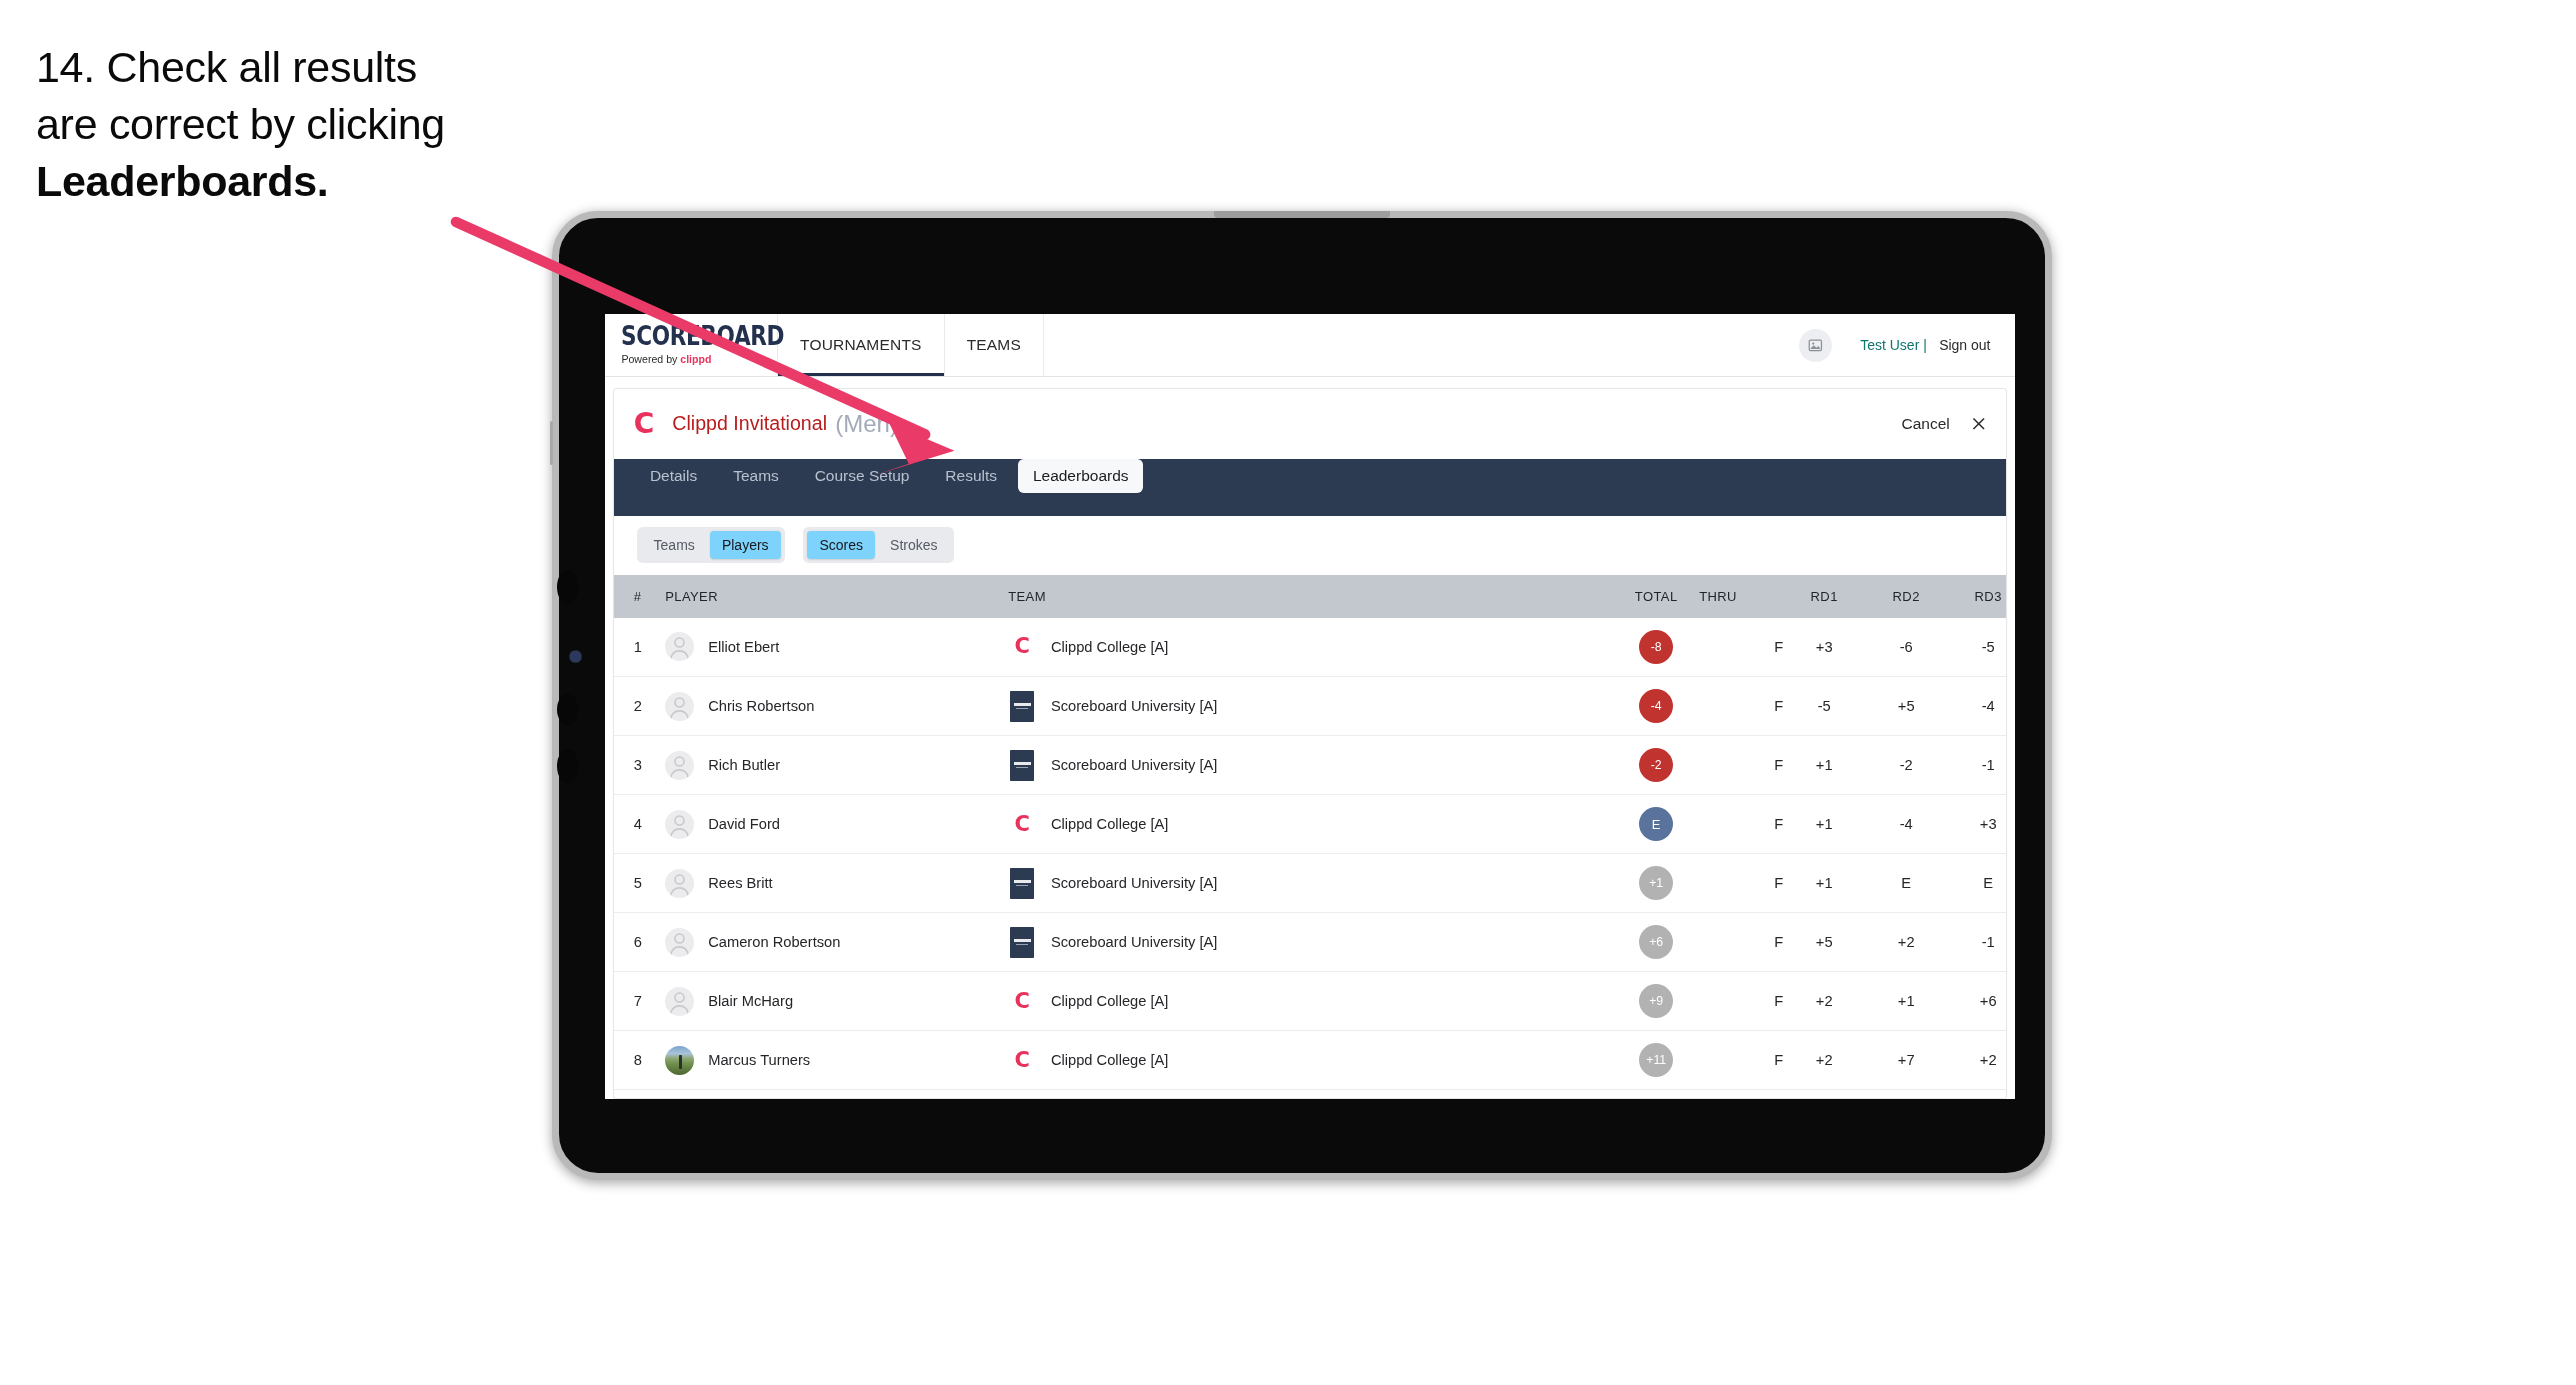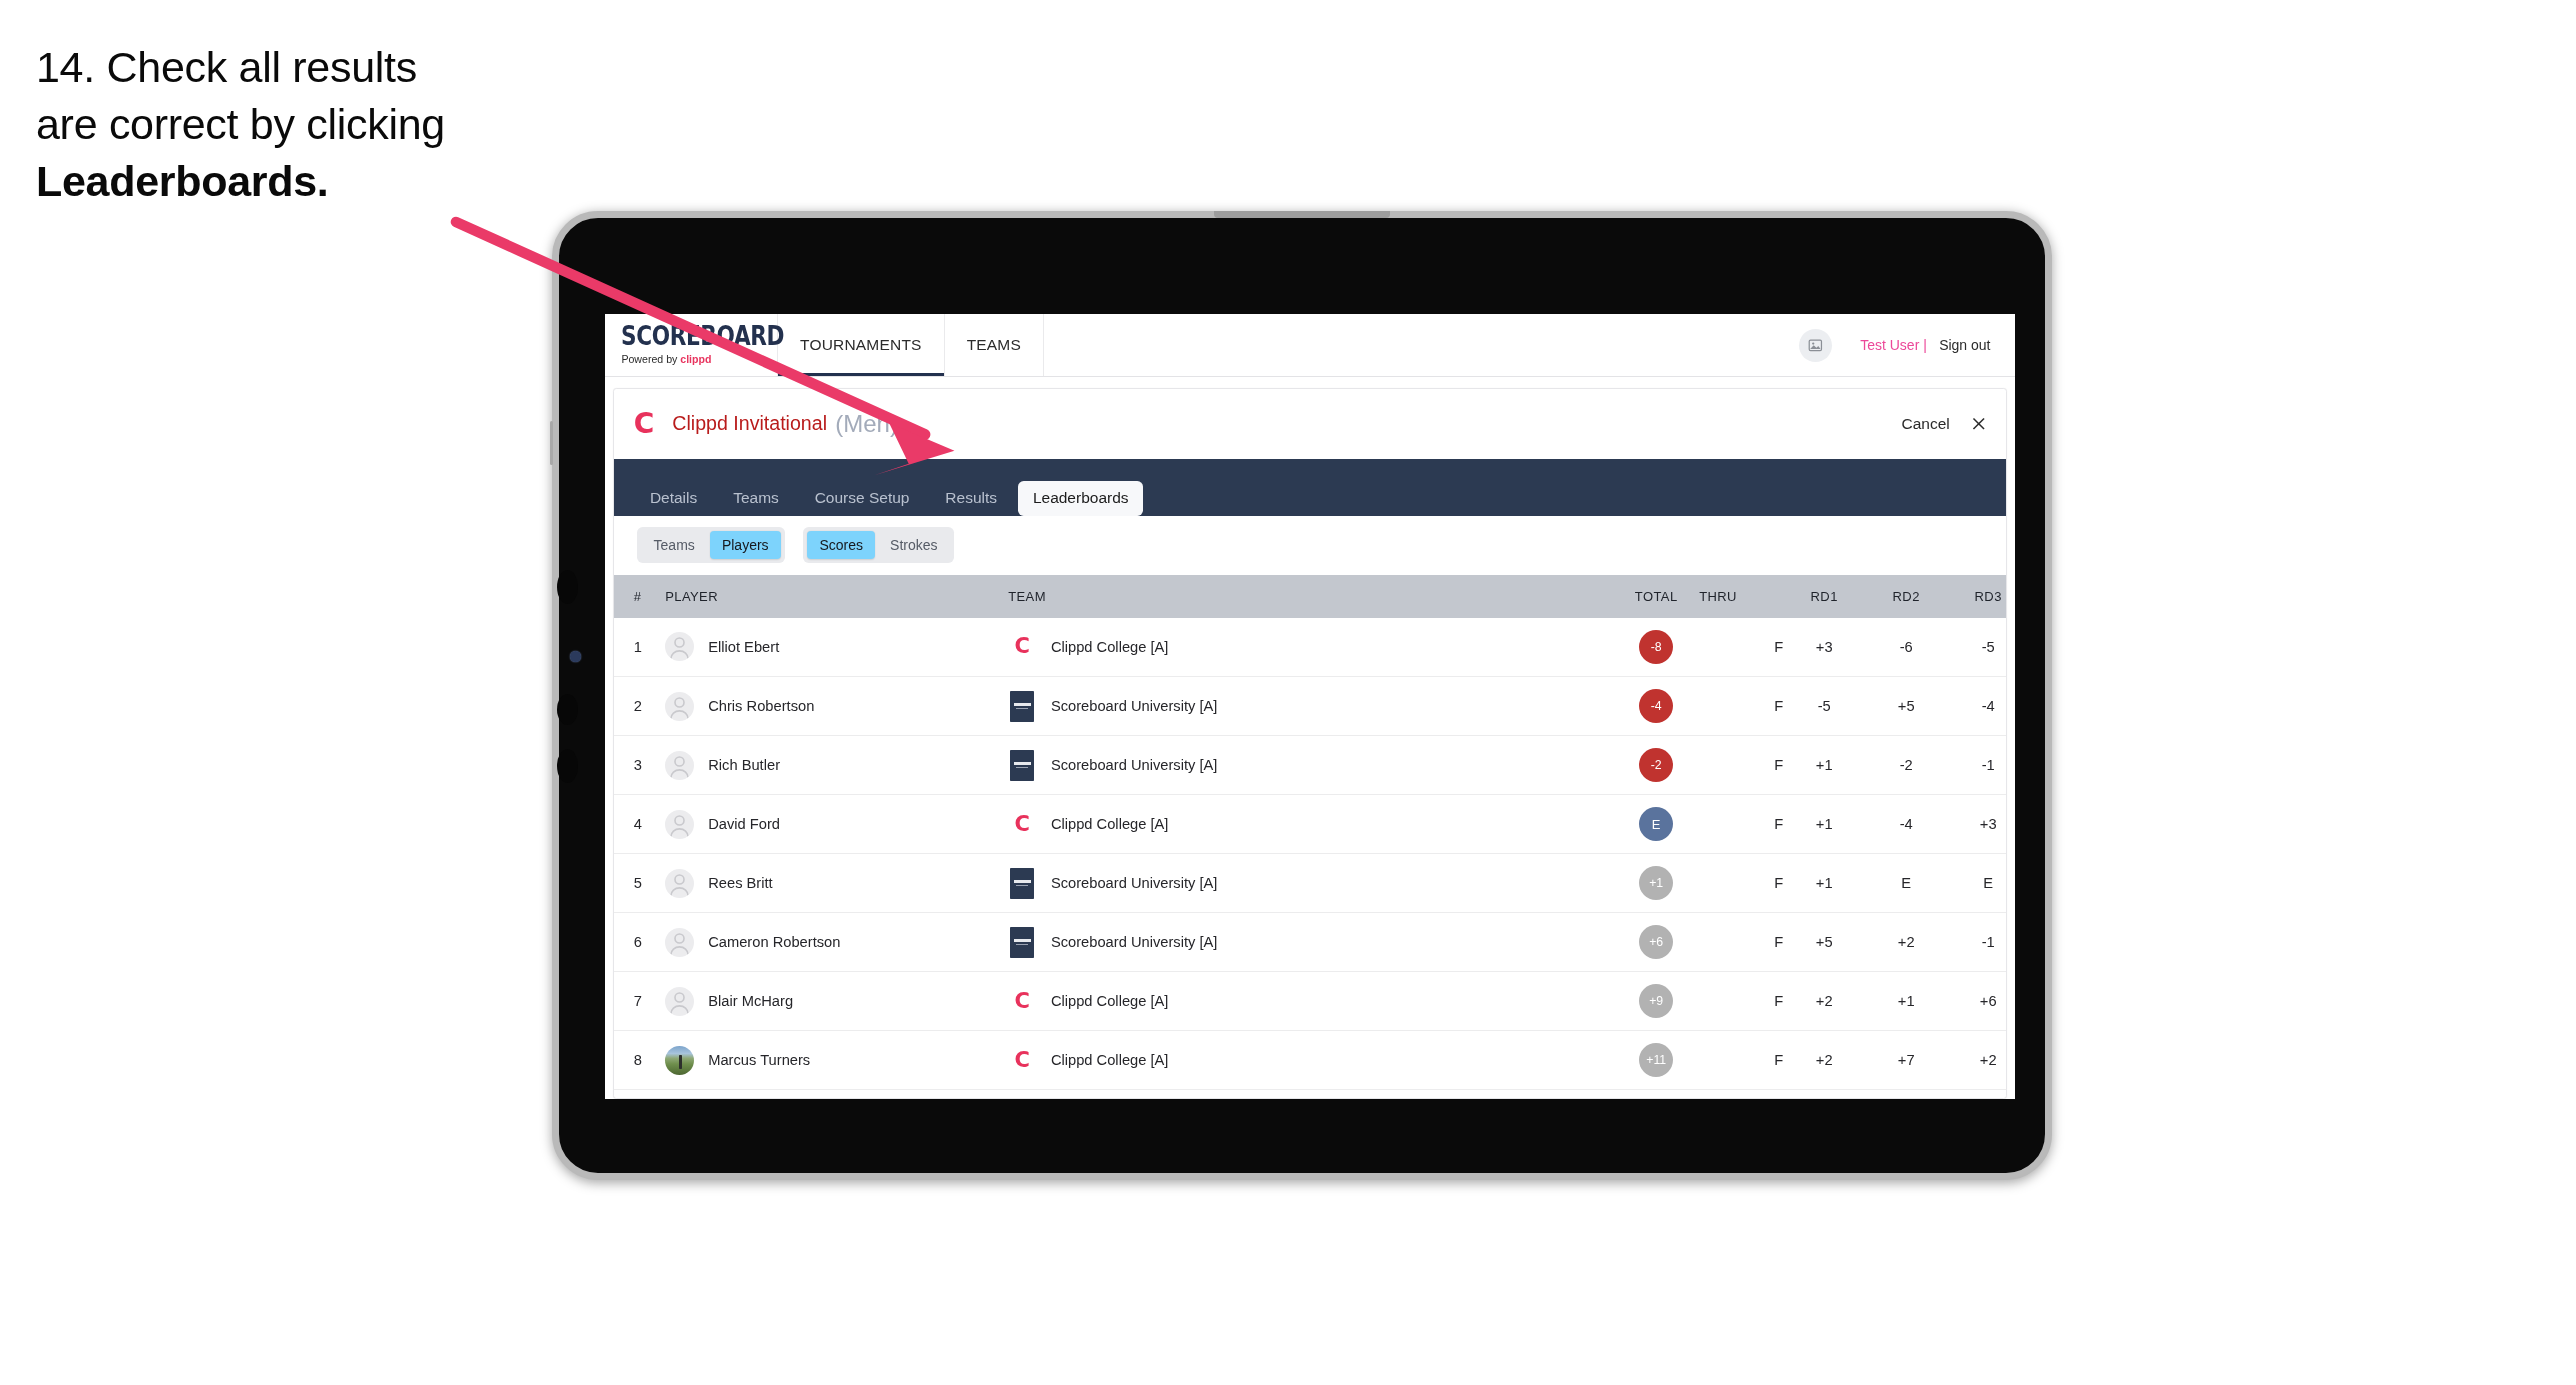--- a/index.html
+++ b/index.html
@@ -158,21 +158,21 @@
     padding-right: 24.5px;
   }
   #avatar-circle {
     width: 33px; height: 33px;
     border-radius: 50%;
     background: #eceef1;
     display: flex;
     align-items: center;
     justify-content: center;
   }
-  #user-name { font-size: 14px; color: #ec4899; margin-left: 16px; }
+  #user-name { font-size: 14px; color: #0f766e; margin-left: 16px; }
   #sign-out { font-size: 14px; color: #2b2b2b; cursor: pointer; }
 
   
   #tournament-card {
     margin: 10.6px 8.2px 0 8.2px;
     background: #ffffff;
     border: 0.8px solid #e6e6e9;
     border-radius: 3.3px;
     flex: 1;
     display: flex;
@@ -205,21 +205,21 @@
     font-size: 15.5px;
     color: #2b2b2b;
     cursor: pointer;
   }
 
   
   #section-tabs {
     height: 57px;
     background: #2c3a52;
     display: flex;
-    align-items: flex-end;
+    align-items: flex-start;
     padding-left: 21px;
     gap: 6.5px;
     flex: none;
   }
   .sec-tab {
     font-size: 15.5px;
     color: #b9c1cf;
     padding: 8.2px 14.7px;
     border-radius: 5.7px;
     cursor: pointer;

